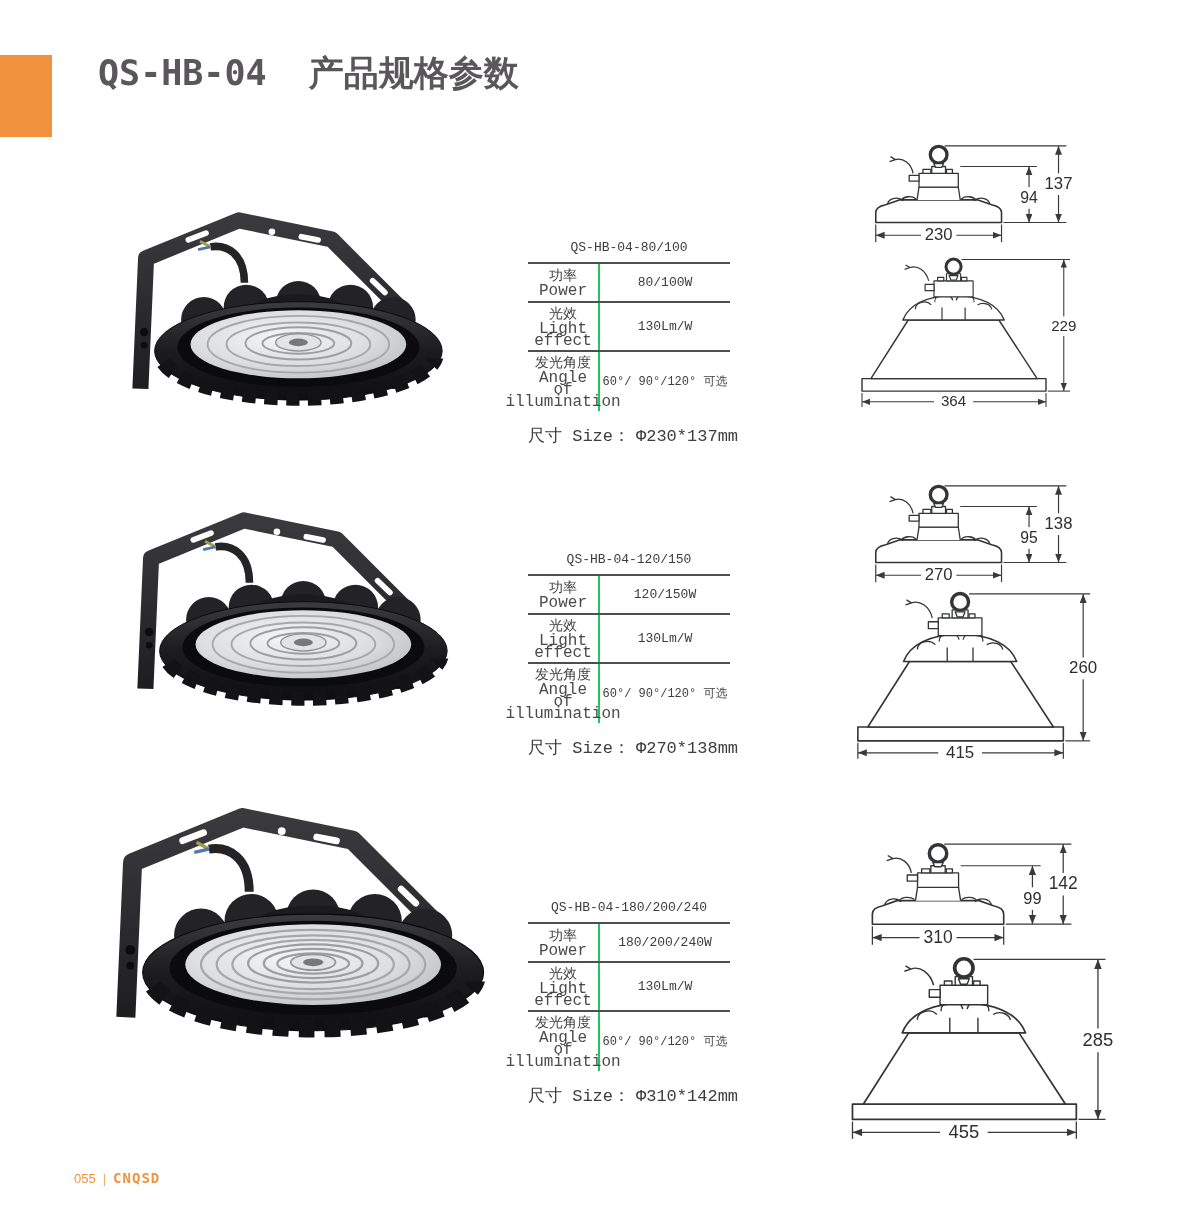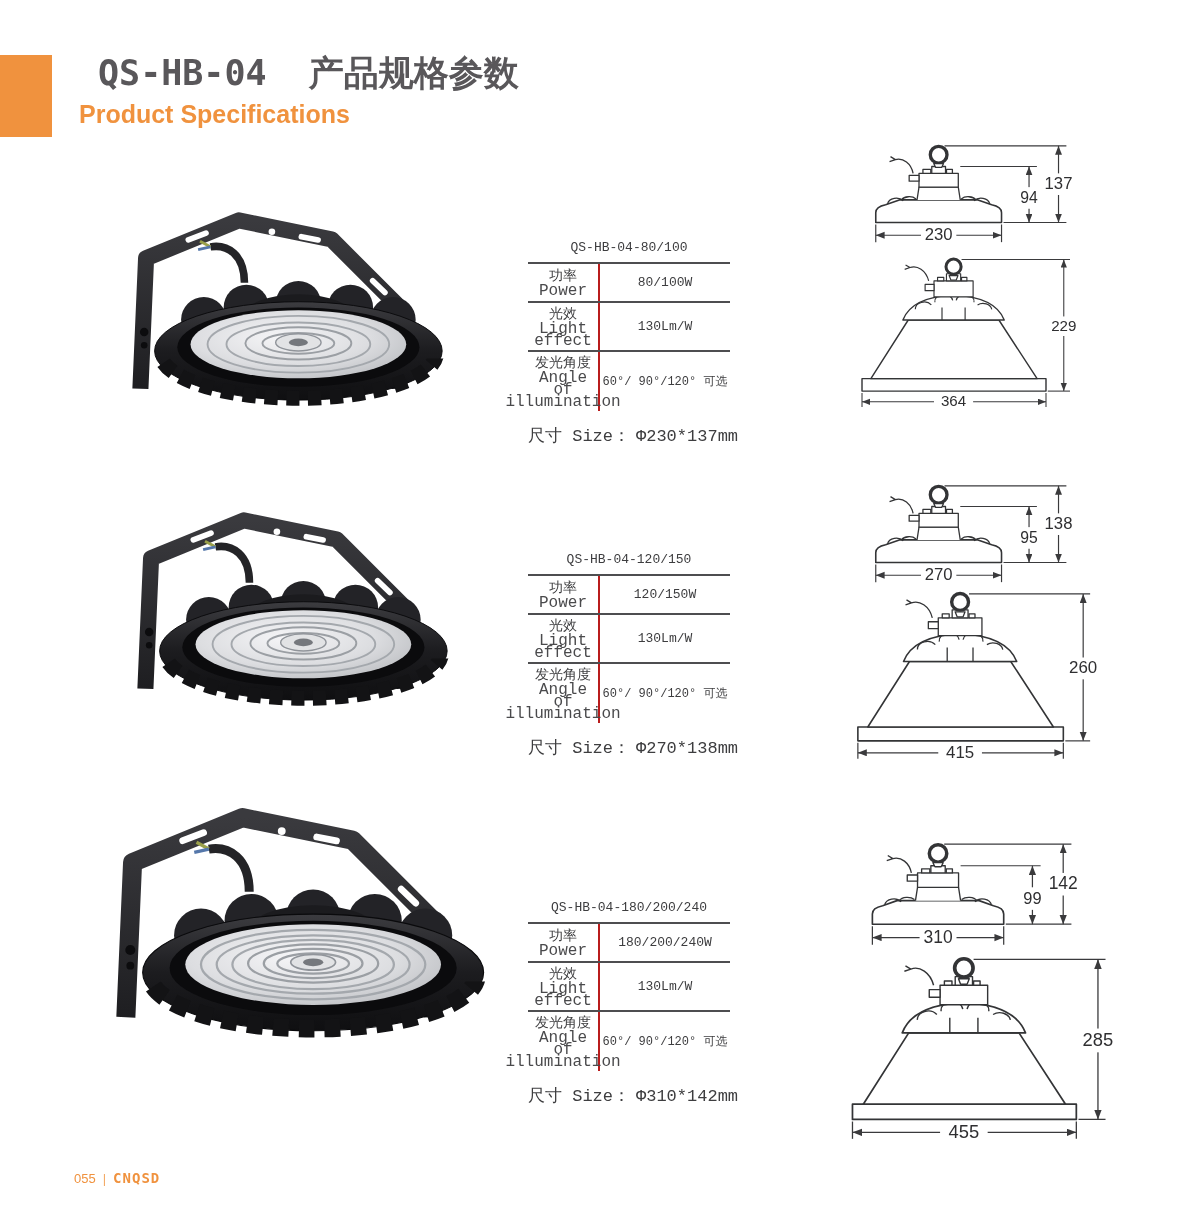--- a/index.html
+++ b/index.html
@@ -37,21 +37,21 @@
     color:#3d3d3f;
   }
   .model{
     text-align:center;font-size:13px;letter-spacing:0px;
     margin-bottom:7px;white-space:nowrap;
   }
   .spec-table{border-top:2px solid #4e4e50;}
   .spec-row{display:flex;align-items:stretch;}
   .spec-row + .spec-row{border-top:2px solid #4e4e50;}
   .spec-row .lbl{
-    width:68px;flex:0 0 68px;border-right:2px solid #b91c1c;
+    width:68px;flex:0 0 68px;border-right:2px solid #22c55e;
     display:flex;flex-direction:column;align-items:center;justify-content:center;
     padding:3px 1px;text-align:center;
   }
   .spec-row .lbl .cn{font-size:14px;line-height:17px;}
   .spec-row .lbl .en{font-size:16px;line-height:12px;color:#4a4a4c;}
   .spec-row .val{
     flex:1;display:flex;align-items:center;justify-content:center;
     font-size:13px;white-space:nowrap;
   }
   .row-h1{min-height:37px;}
@@ -108,21 +108,20 @@
     <marker id="arrS" markerUnits="userSpaceOnUse" markerWidth="11" markerHeight="9" refX="9" refY="3.5" orient="auto-start-reverse">
       <path d="M0,0 L9,3.5 L0,7 Z" fill="#3a3a3c"></path>
     </marker>
   </defs>
 </svg>
 
 <div class="page">
 
   <div class="accent-block"></div>
   <div class="page-title">QS-HB-04  产品规格参数</div>
-  <div class="page-subtitle">Product Specifications</div>
 
   <div class="abs photo" style="left:95px;top:192px;width:350px">
     <svg viewBox="0 0 370 250" width="350">
       <path d="M48,208 L54,70 L152,30 L250,50 L320,120 L322,208" fill="none" stroke="url(#gBracket)" stroke-width="17" stroke-linejoin="round"></path>
       <g transform="rotate(-21 108 47)">
           <rect x="95" y="44" width="26" height="6" rx="3" fill="#fff"></rect>
         </g>
       <circle cx="187" cy="42" r="3.5" fill="#fff"></circle>
       <g transform="rotate(11 227 49)">
           <rect x="215" y="46" width="24" height="6" rx="3" fill="#fff"></rect>

